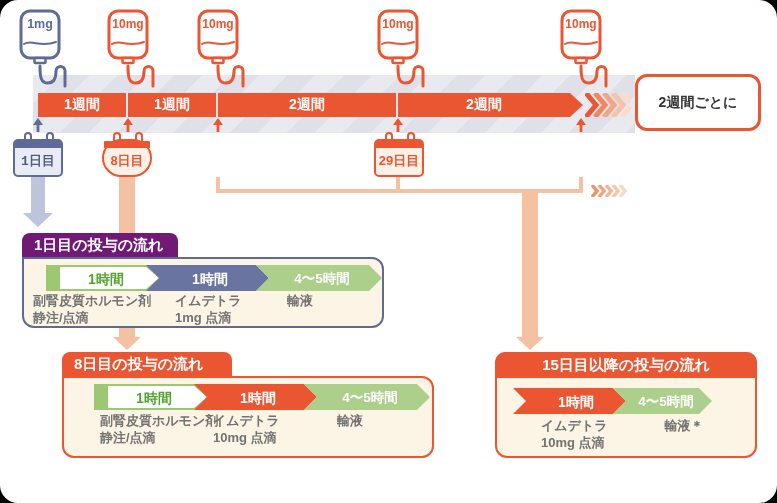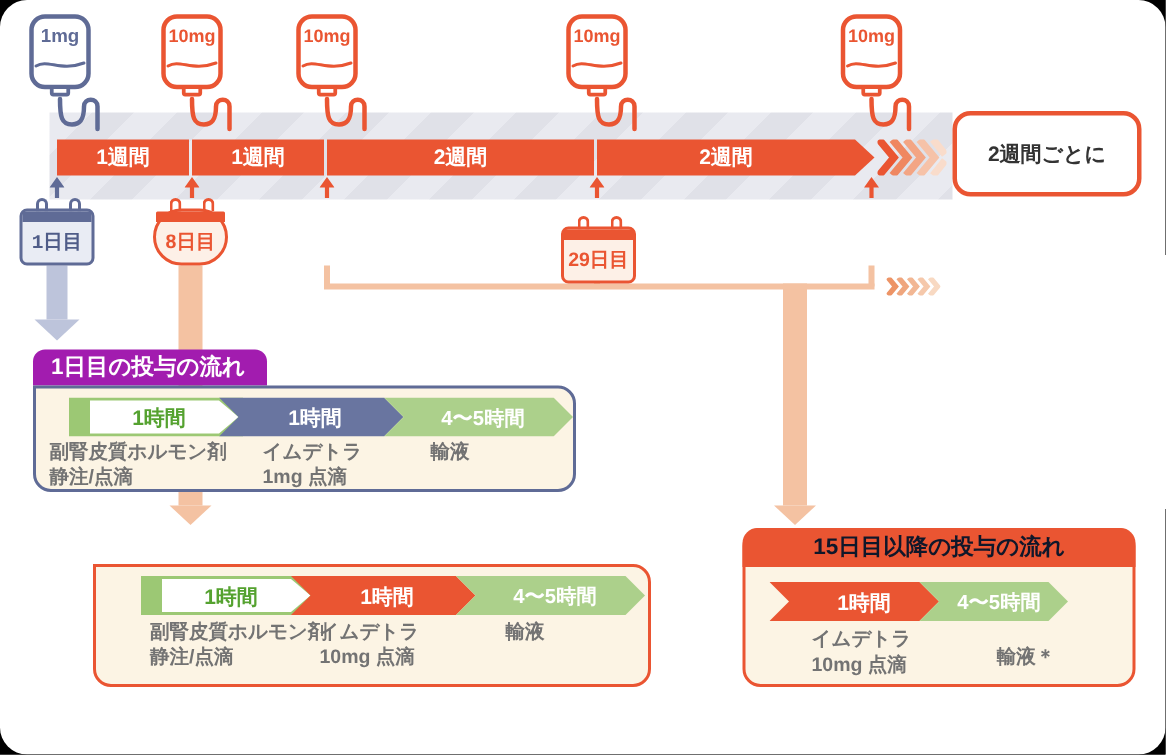--- a/index.html
+++ b/index.html
@@ -33,21 +33,21 @@
   .conn-head{width:0;height:0;border-left:14px solid transparent;border-right:14px solid transparent;
         border-top:13px solid #F4C2A2;z-index:1;}
   .d1-stem{background:#BDC4DB;z-index:1;}
   .d1-head{width:0;height:0;border-left:15px solid transparent;border-right:15px solid transparent;
         border-top:14px solid #BDC4DB;z-index:1;}
   
   .flow-tab{height:24px;color:#fff;font-size:15px;font-weight:bold;line-height:24px;padding-left:12px;
         border-radius:8px 8px 0 0;z-index:3;box-sizing:border-box;}
   .flow-body{background:#FCF4E4;border:2px solid;border-radius:0 12px 12px 12px;z-index:3;box-sizing:border-box;}
   .flow-body.full{border-radius:12px;}
-  .flow-header{height:26px;background:#EA5532;color:#0f172a;font-size:15px;font-weight:bold;line-height:26px;
+  .flow-header{height:26px;background:#EA5532;color:#ffffff;font-size:15px;font-weight:bold;line-height:26px;
         text-align:center;border-radius:10px 10px 0 0;z-index:4;}
   .lbl{font-size:13px;font-weight:bold;color:#737373;line-height:1.28;z-index:4;}
   .center{text-align:center;}
   .info-box{left:635px;top:74px;width:126px;height:57px;background:#fff;border:3px solid #EA5532;border-radius:12px;
         display:flex;flex-direction:column;align-items:center;justify-content:center;z-index:2;box-sizing:border-box;}
   .info-box div{font-size:14px;font-weight:bold;color:#333;line-height:1.55;}
   .footnote{left:452px;top:468px;font-size:13px;color:#444;z-index:2;}
   svg{display:block;}
   .z1{z-index:1;} .z2{z-index:2;} .z4{z-index:4;}
 </style>
@@ -144,21 +144,21 @@
     <div class="hook" style="left:31px;"></div>
     <div class="cal-top"></div>
     <div class="cal-label">1日目</div>
   </div>
   <div class="abs cal org" style="left:102px;top:139px;border-radius:19px;">
     <div class="hook" style="left:9px;"></div>
     <div class="hook" style="left:31px;"></div>
     <div class="cal-top"></div>
     <div class="cal-label">8日目</div>
   </div>
-  <div class="abs cal org" style="left:374px;top:151px;">
+  <div class="abs cal org" style="left:374px;top:139px;">
     <div class="hook" style="left:9px;"></div>
     <div class="hook" style="left:31px;"></div>
     <div class="cal-top"></div>
     <div class="cal-label">29日目</div>
   </div>
 
   <div class="abs d1-stem" style="left:31px;top:177px;width:14px;height:36px;"></div>
   <div class="abs d1-head" style="left:23px;top:213px;"></div>
 
   <div class="abs conn" style="left:119px;top:177px;width:16px;height:160px;"></div>
@@ -173,21 +173,21 @@
       <path d="M1,0 L6,6 L1,12" stroke="#ED9466"></path>
       <path d="M8,0 L13,6 L8,12" stroke="#EFA67E"></path>
       <path d="M15,0 L20,6 L15,12" stroke="#F2B794"></path>
       <path d="M22,0 L27,6 L22,12" stroke="#F5C8AB"></path>
       <path d="M29,0 L34,6 L29,12" stroke="#F8D9C2"></path>
     </g>
   </svg>
   <div class="abs conn" style="left:522px;top:189px;width:16px;height:148px;"></div>
   <div class="abs conn-head" style="left:516px;top:337px;"></div>
 
-  <div class="abs flow-tab" style="left:22px;top:233px;width:156px;background:#a21caf;">1日目の投与の流れ</div>
+  <div class="abs flow-tab" style="left:22px;top:233px;width:156px;background:#701a75;">1日目の投与の流れ</div>
   <div class="abs flow-body" style="left:22px;top:257px;width:362px;height:71px;border-color:#5F6B96;"></div>
   <svg class="abs z4" style="left:46px;top:265px;" width="336" height="26">
     <rect x="0" y="0" width="116" height="26" fill="#9CC874"></rect>
     <polygon points="14,2 100,2 113,13 100,24 14,24" fill="#ffffff"></polygon>
     <polygon points="100,0 210,0 223,13 210,26 100,26 113,13" fill="#6975A0"></polygon>
     <polygon points="210,0 323,0 336,13 323,26 210,26 223,13" fill="#ACD08B"></polygon>
     <text x="60" y="18.5" text-anchor="middle" font-size="14" font-weight="bold" fill="#55A230">1時間</text>
     <text x="164" y="18.5" text-anchor="middle" font-size="14" font-weight="bold" fill="#ffffff">1時間</text>
     <text x="276" y="18" text-anchor="middle" font-size="13.5" font-weight="bold" fill="#ffffff">4〜5時間</text>
   </svg>
@@ -196,20 +196,21 @@
     <div>静注/点滴</div>
   </div>
   <div class="abs lbl" style="left:175px;top:293px;">
     <div>イムデトラ</div>
     <div>1mg 点滴</div>
   </div>
   <div class="abs lbl center" style="left:278px;top:293px;width:44px;">
     <div>輸液</div>
   </div>
 
+  <div class="abs flow-tab" style="left:62px;top:352px;width:170px;background:#EA5532;">8日目の投与の流れ</div>
   <div class="abs flow-body" style="left:62px;top:376px;width:372px;height:82px;border-color:#EA5532;"></div>
   <svg class="abs z4" style="left:94px;top:384px;" width="336" height="26">
     <rect x="0" y="0" width="116" height="26" fill="#9CC874"></rect>
     <polygon points="14,2 100,2 113,13 100,24 14,24" fill="#ffffff"></polygon>
     <polygon points="100,0 210,0 223,13 210,26 100,26 113,13" fill="#EA5532"></polygon>
     <polygon points="210,0 323,0 336,13 323,26 210,26 223,13" fill="#ACD08B"></polygon>
     <text x="60" y="18.5" text-anchor="middle" font-size="14" font-weight="bold" fill="#55A230">1時間</text>
     <text x="164" y="18.5" text-anchor="middle" font-size="14" font-weight="bold" fill="#ffffff">1時間</text>
     <text x="276" y="18" text-anchor="middle" font-size="13.5" font-weight="bold" fill="#ffffff">4〜5時間</text>
   </svg>
@@ -230,18 +231,18 @@
   <svg class="abs z4" style="left:513px;top:388px;" width="212" height="26">
     <polygon points="0,0 100,0 113,13 100,26 0,26 13,13" fill="#EA5532"></polygon>
     <polygon points="100,0 186,0 199,13 186,26 100,26 113,13" fill="#ACD08B"></polygon>
     <text x="63" y="18.5" text-anchor="middle" font-size="14" font-weight="bold" fill="#ffffff">1時間</text>
     <text x="153" y="18" text-anchor="middle" font-size="13.5" font-weight="bold" fill="#ffffff">4〜5時間</text>
   </svg>
   <div class="abs lbl" style="left:541px;top:418px;">
     <div>イムデトラ</div>
     <div>10mg 点滴</div>
   </div>
-  <div class="abs lbl center" style="left:655px;top:430px;width:58px;">
+  <div class="abs lbl center" style="left:655px;top:418px;width:58px;">
     <div>輸液＊</div>
   </div>
 
 
 </div>
 
 </body></html>

